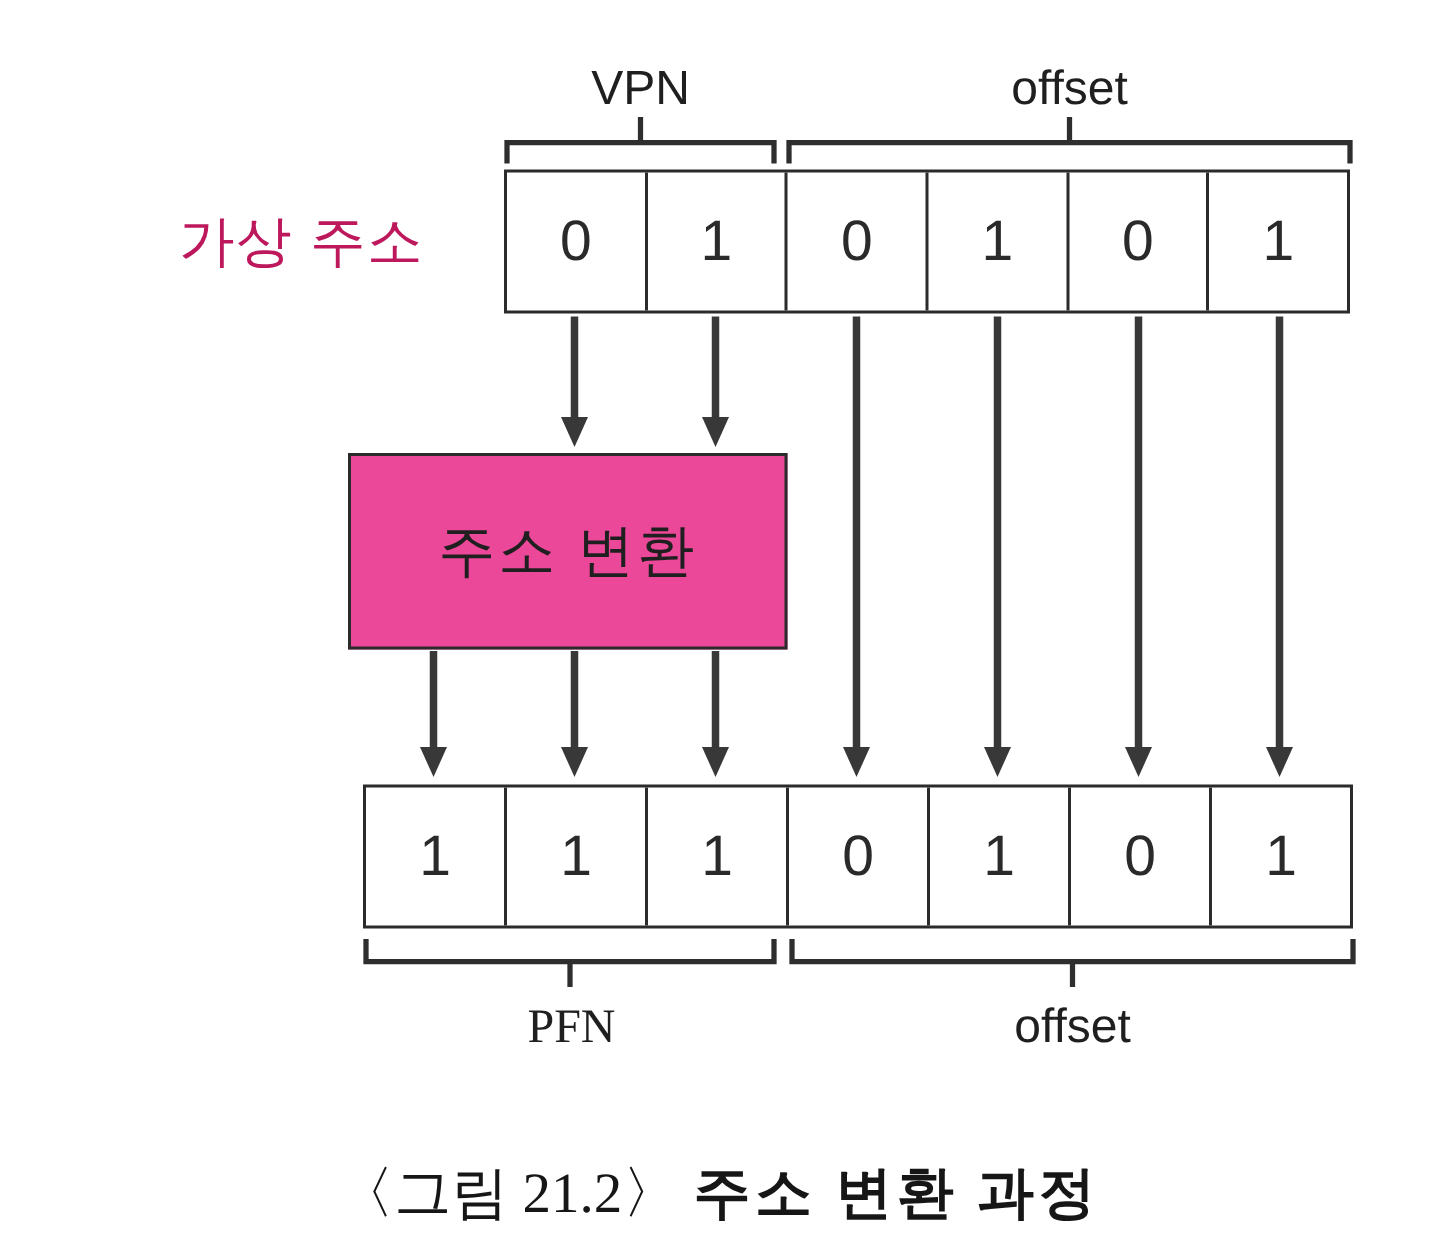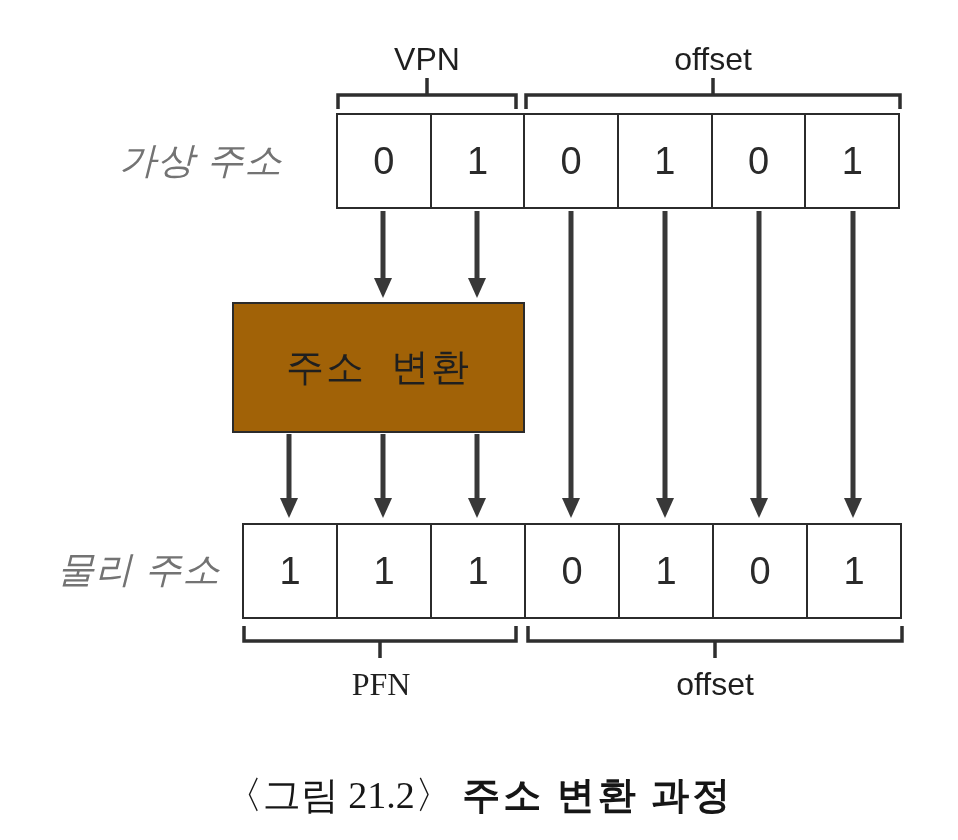--- a/index.html
+++ b/index.html
@@ -41,45 +41,43 @@
     font-size: 38px;
     color: #2a2a2a;
   }
   .bit-cell + .bit-cell { border-left: 2px solid #2b2b2b; }
   .row-label {
     position: absolute;
     transform: translate(-50%, -50%);
     font-size: 37px;
     letter-spacing: 1px;
     white-space: nowrap;
-    color: #737373;
-    font-style: italic;
+    color: #be185d;
   }
   .group-label {
     position: absolute;
     transform: translate(-50%, -50%);
     font-size: 32px;
     white-space: nowrap;
     color: #1f1f1f;
   }
   .translate-box {
     position: absolute;
     left: 232px;
     top: 302px;
     width: 293px;
     height: 131px;
     border: 2px solid #2b2b2b;
     box-sizing: border-box;
-    background: #a16207;
+    background: #ec4899;
     display: flex;
     align-items: center;
     justify-content: center;
     font-size: 38px;
     letter-spacing: 2px;
-    font-family: Liberation Mono, monospace;
   }
   .caption {
     position: absolute;
     left: 0;
     top: 770px;
     width: 100%;
     text-align: center;
     font-family: "Liberation Serif", "DejaVu Serif", serif;
     font-size: 38px;
     color: #161616;
@@ -158,21 +156,20 @@
     <div class="bit-cell">0</div>
     <div class="bit-cell">1</div>
     <div class="bit-cell">0</div>
     <div class="bit-cell">1</div>
   </div>
 
   <div class="translate-box">
     <span>주소 변환</span>
   </div>
 
-  <div class="row-label" style="left:139px; top:570px;">물리 주소</div>
   <div class="bit-row physical">
     <div class="bit-cell">1</div>
     <div class="bit-cell">1</div>
     <div class="bit-cell">1</div>
     <div class="bit-cell">0</div>
     <div class="bit-cell">1</div>
     <div class="bit-cell">0</div>
     <div class="bit-cell">1</div>
   </div>
 

